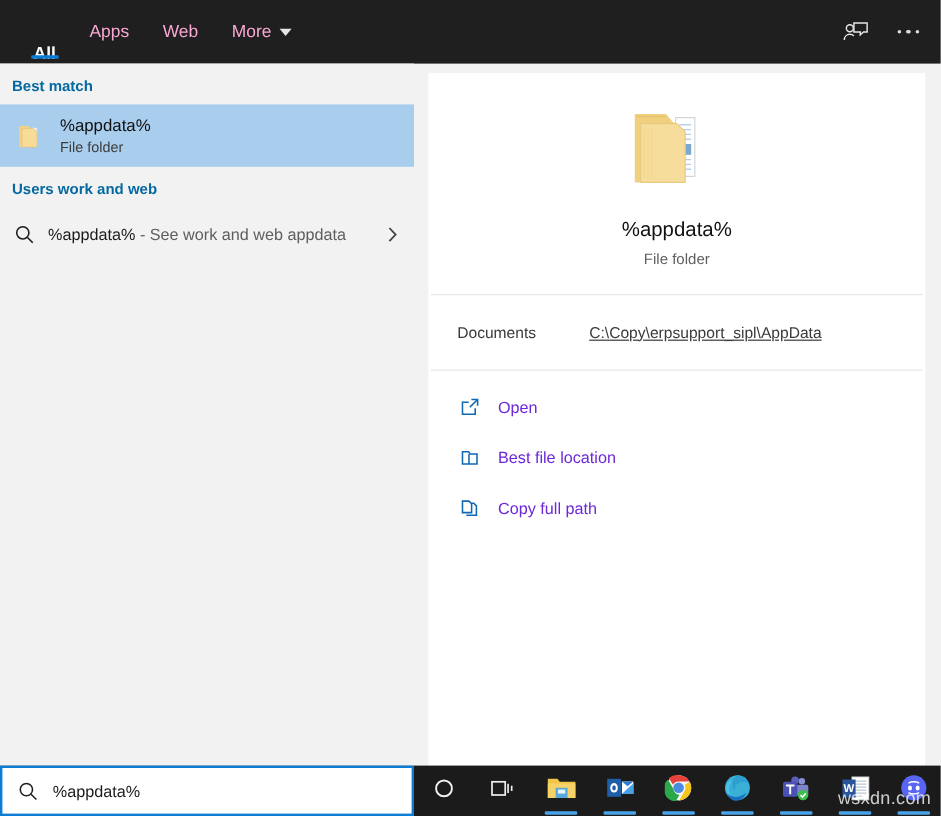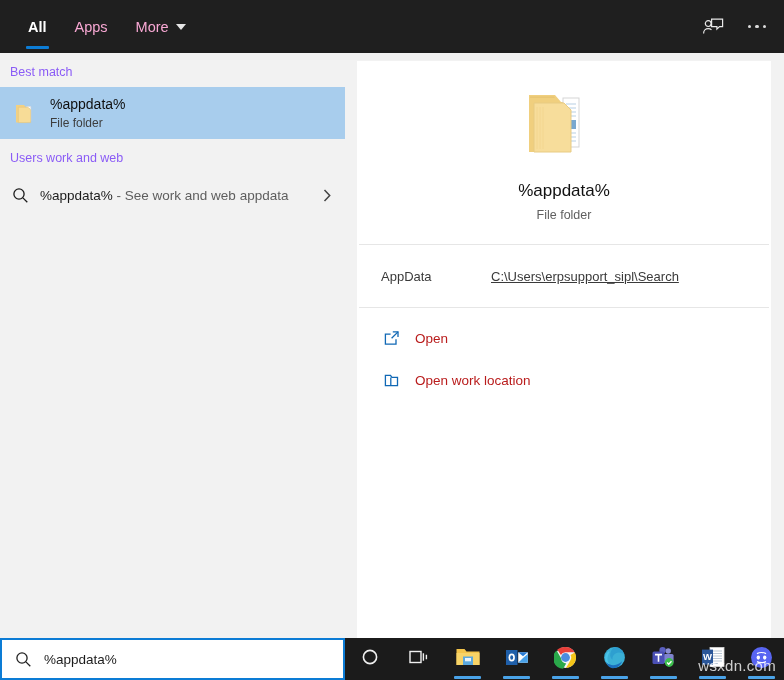--- a/index.html
+++ b/index.html
@@ -13,21 +13,21 @@
   
   .header {
     position: absolute; left: 0; top: 0; width: 784px; height: 53px;
     background: #1f1f1f; display: flex; align-items: center;
   }
   .tabs { display: flex; align-items: center; height: 53px; padding-left: 14px; }
   .tab {
     position: relative; height: 53px; display: flex; align-items: center;
     padding: 0 14px; color: #f9a8d4; font-size: 14.5px; cursor: default;
   }
-  .tab.active { color: #ffffff; font-weight: bold; }
+  .tab.active { color: #ffffff; font-weight: bold; align-items: flex-end; }
   .tab.active::after {
     content: ""; position: absolute; left: 12px; right: 12px; bottom: 4px;
     height: 3px; background: #0c7cd5; border-radius: 1px;
   }
   .tab .caret {
     display: inline-block; margin-left: 7px; width: 0; height: 0;
     border-left: 5px solid transparent; border-right: 5px solid transparent;
     border-top: 6px solid #e6e6e6;
   }
   .header-right {
@@ -37,21 +37,21 @@
   .hdr-icon { color: #e8e8e8; display: flex; align-items: center; }
   .dots { display: flex; gap: 4px; align-items: center; padding: 6px 2px; }
   .dots i { width: 3.5px; height: 3.5px; border-radius: 50%; background: #dcdcdc; display:block; }
 
   
   .left-pane {
     position: absolute; left: 0; top: 53px; width: 345px; height: 585px;
     background: #f2f2f2;
   }
   .group-title {
-    font-size: 12.5px; font-weight: normal; color: #8b5cf6;
+    font-size: 12.5px; font-weight: bold; color: #0369a1;
     padding: 12px 0 8px 10px;
   }
   .result-row {
     display: flex; align-items: center; height: 52px;
     padding-left: 10px; cursor: default;
   }
   .result-row.selected { background: #a8cded; }
   .res-icon { width: 34px; display: flex; justify-content: center; align-items: center; }
   .res-text { margin-left: 6px; display: flex; flex-direction: column; justify-content: center; }
   .res-title { font-size: 14px; color: #101010; line-height: 17px; }
@@ -80,21 +80,21 @@
   .pv-loc-value {
     font-size: 13px; color: #3a3a3a; text-decoration: underline;
     cursor: pointer;
   }
   .pv-actions { padding-top: 14px; }
   .act-row {
     display: flex; align-items: center; height: 32px;
     padding-left: 26px; margin-bottom: 10px; cursor: default;
   }
   .act-icon { width: 32px; display: flex; align-items: center; color: #1068b5; }
-  .act-label { font-size: 13.5px; color: #b91c1c; }
+  .act-label { font-size: 13.5px; color: #6d28d9; }
 
   
   .taskbar {
     position: absolute; left: 0; bottom: 0; width: 784px; height: 42px;
     background: #1b1b1b; display: flex; align-items: center;
   }
   .search-box {
     position: absolute; left: 0; bottom: 0; width: 345px; height: 42px;
     background: #ffffff; border: 2px solid #0c7cd5;
     display: flex; align-items: center; padding-left: 13px;
@@ -121,20 +121,23 @@
 
 <div id="app">
 
   <div class="header">
     <div class="tabs">
       <div class="tab active">
         <span>All</span>
       </div>
       <div class="tab">
         <span>Apps</span>
+      </div>
+      <div class="tab">
+        <span>Web</span>
       </div>
       <div class="tab">
         <span>More</span>
         <span class="caret"></span>
       </div>
     </div>
 
     <div class="header-right">
       <div class="hdr-icon">
         <svg width="22" height="20" viewBox="0 0 22 20" fill="none" stroke="#e8e8e8" stroke-width="1.2">
@@ -207,22 +210,22 @@
           <path d="M14 20v42M17 20v42M20 20v42" stroke="#f2d68e" stroke-width="0.9"></path>
         </svg>
       </div>
       <div class="pv-name">%appdata%</div>
       <div class="pv-type">File folder</div>
     </div>
 
     <div class="pv-divider"></div>
 
     <div class="pv-loc">
-      <div class="pv-loc-label">AppData</div>
-      <div class="pv-loc-value">C:\Users\erpsupport_sipl\Search</div>
+      <div class="pv-loc-label">Documents</div>
+      <div class="pv-loc-value">C:\Copy\erpsupport_sipl\AppData</div>
     </div>
 
     <div class="pv-divider"></div>
 
     <div class="pv-actions">
 
       <div class="act-row">
         <div class="act-icon">
           <svg width="17" height="17" viewBox="0 0 17 17" fill="none" stroke="#1068b5" stroke-width="1.3">
             <path d="M13 9.2V14.2H2.4V4.2H7.6"></path>
@@ -233,23 +236,32 @@
         <div class="act-label">Open</div>
       </div>
 
       <div class="act-row">
         <div class="act-icon">
           <svg width="17" height="17" viewBox="0 0 17 17" fill="none" stroke="#1068b5" stroke-width="1.3">
             <path d="M2.4 3.4h5.1l1.4 2h5.6v8.2H2.4z"></path>
             <path d="M7.8 5.4v8.2"></path>
           </svg>
         </div>
-        <div class="act-label">Open work location</div>
-      </div>
-
+        <div class="act-label">Best file location</div>
+      </div>
+
+      <div class="act-row">
+        <div class="act-icon">
+          <svg width="17" height="17" viewBox="0 0 17 17" fill="none" stroke="#1068b5" stroke-width="1.3">
+            <path d="M2.4 2.6h5.4l2.2 2.2v7.4H2.4z"></path>
+            <path d="M5.6 14.4h8.4V6.6l-2.2-2.2H9.6"></path>
+          </svg>
+        </div>
+        <div class="act-label">Copy full path</div>
+      </div>
 
     </div>
   </div>
 
   <div class="taskbar">
 
     <div class="tb-icons">
 
       <div class="tb-item">
         <span>

